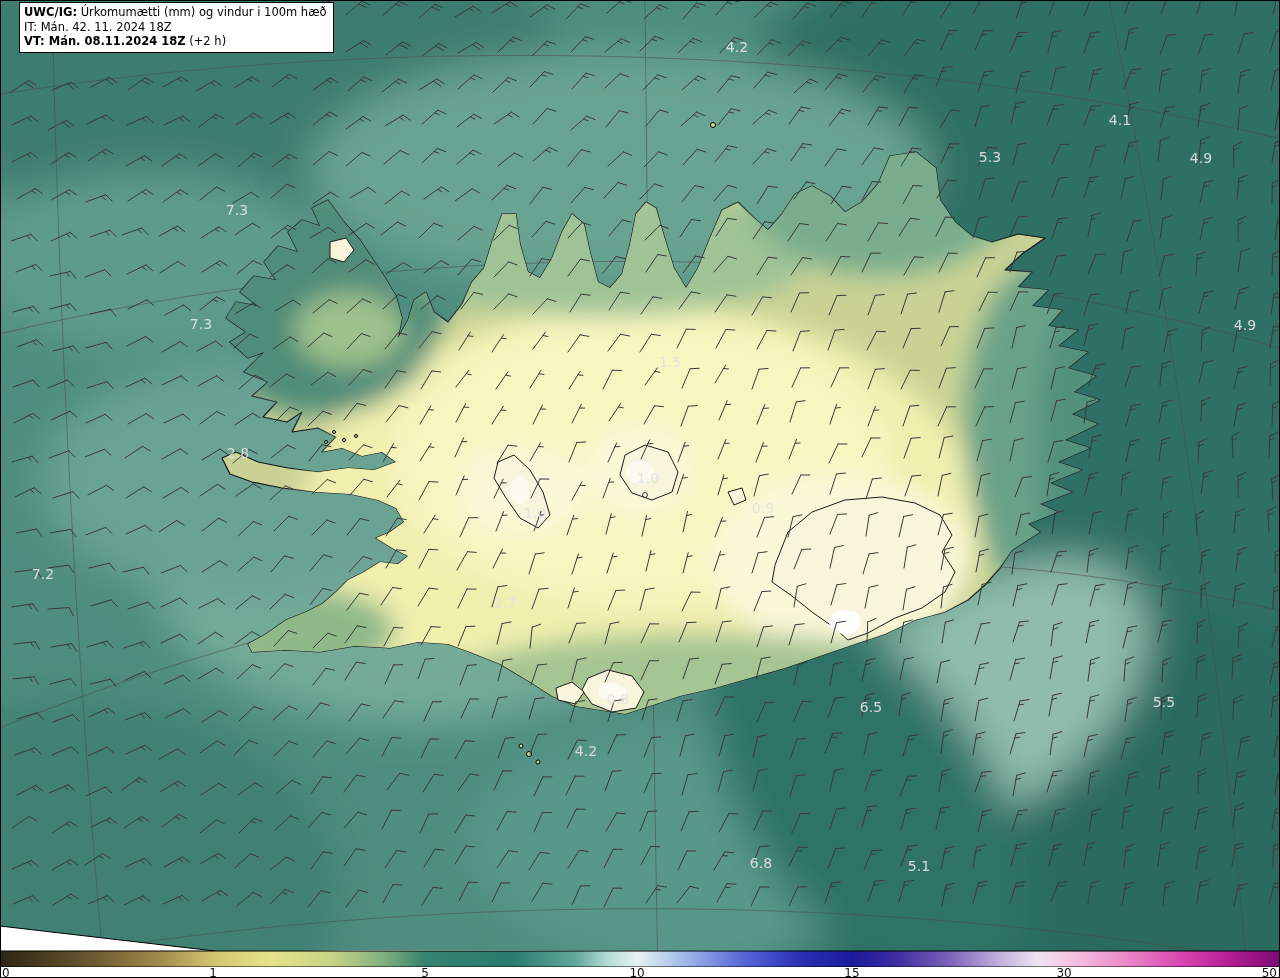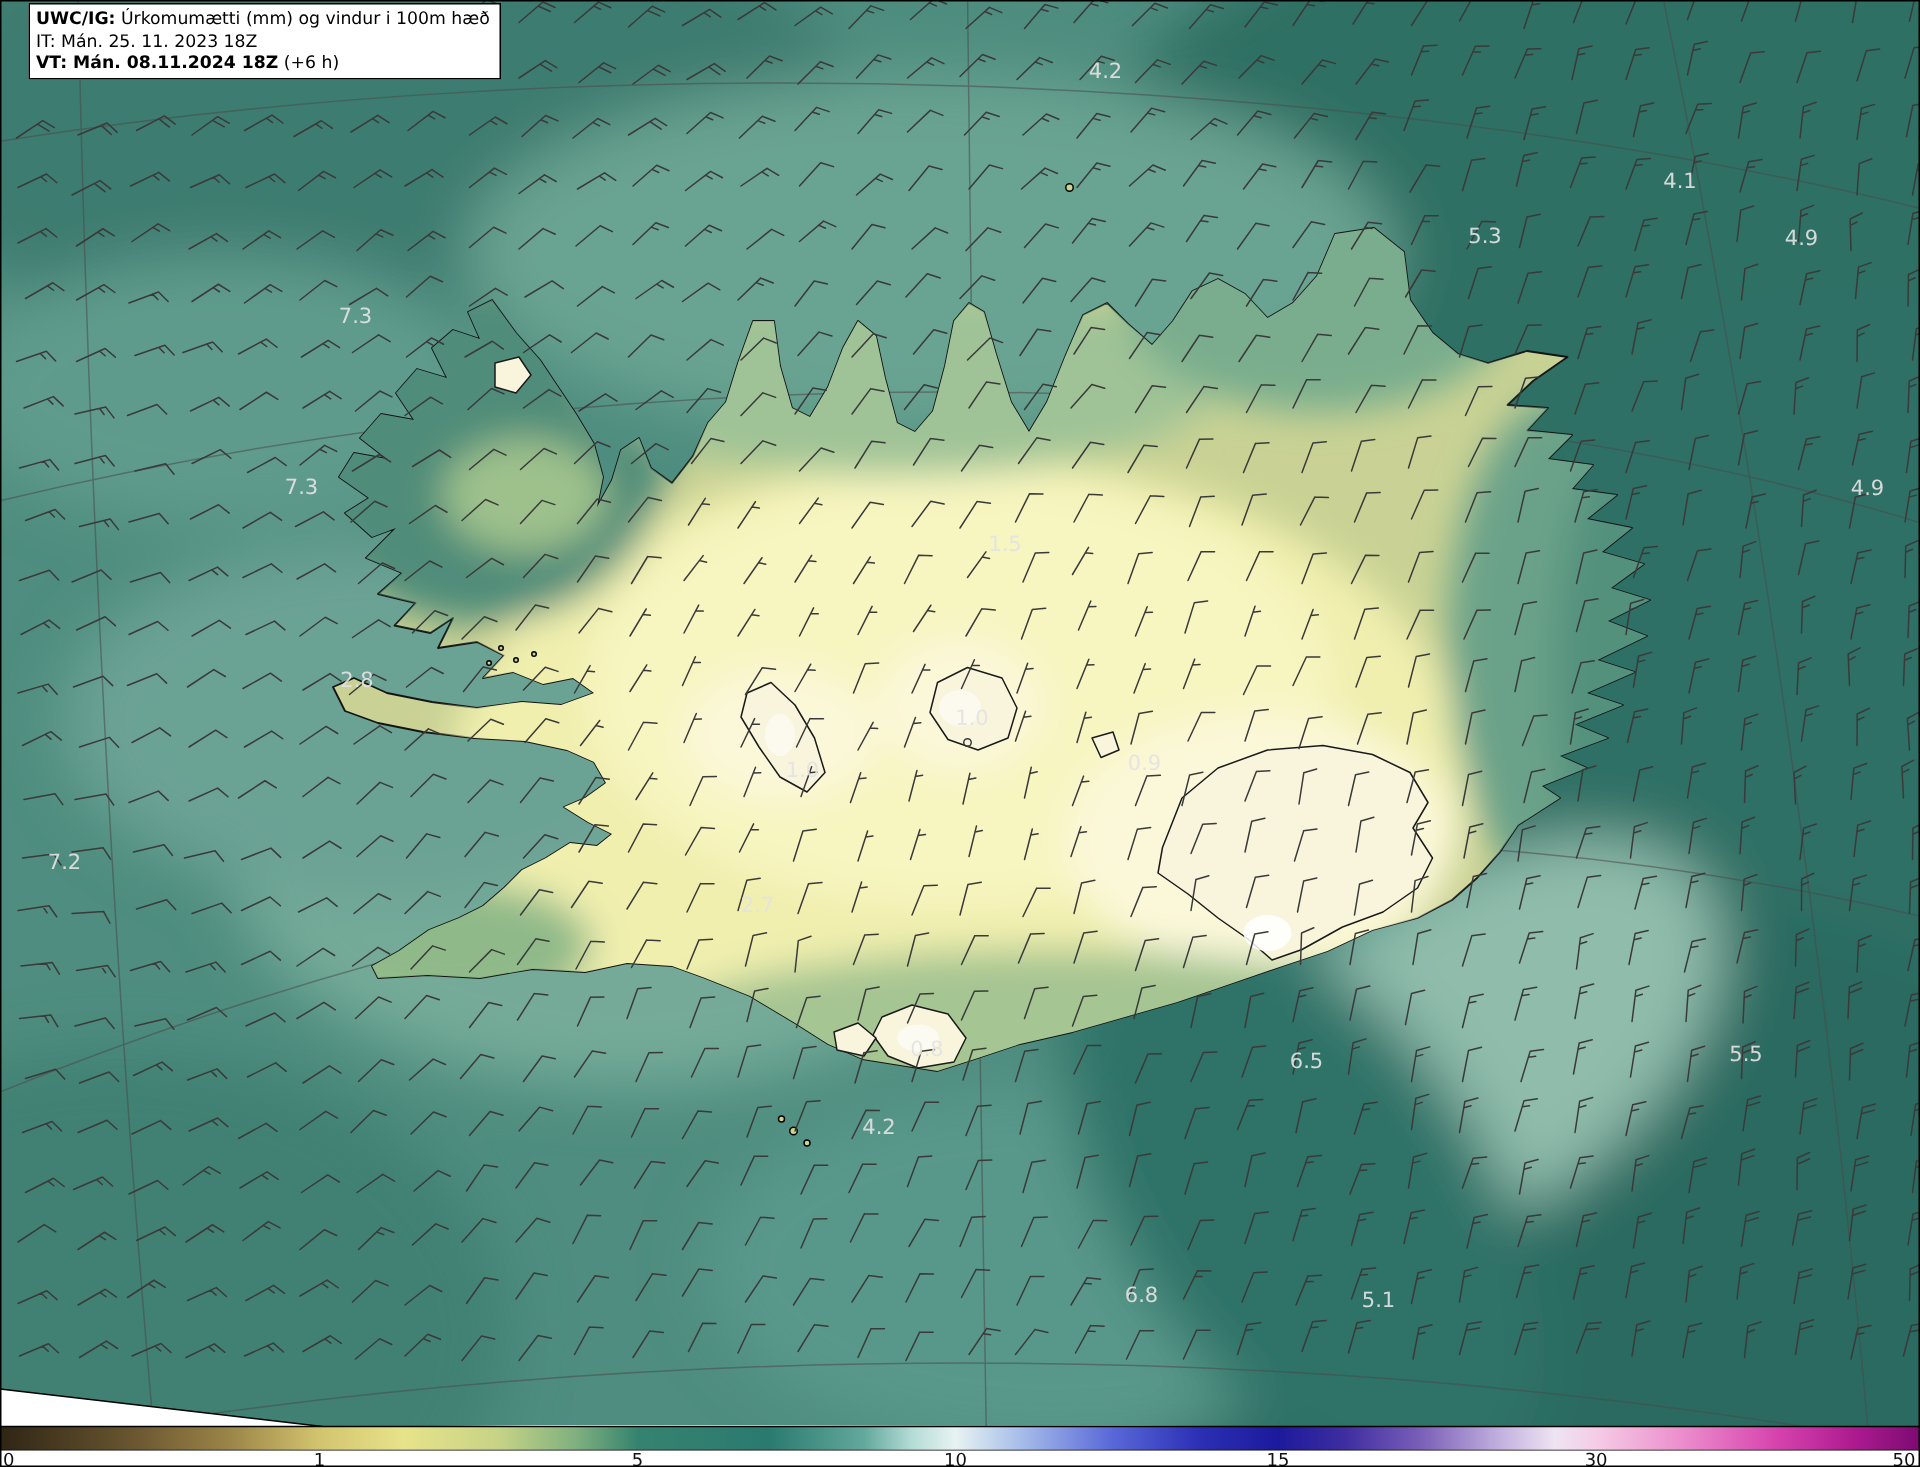--- a/index.html
+++ b/index.html
@@ -1035,16 +1035,16 @@
           <text x="1064.064" y="977" text-anchor="middle">30</text>
           <text x="1277" y="977" text-anchor="end">50</text>
         </g>
     </g>
 
     <rect x="0.5" y="0.5" width="1279" height="977" fill="none" stroke="#000" stroke-width="1"></rect>
   </svg>
 
   <div class="title-box">
     <div><b>UWC/IG:</b><span> Úrkomumætti (mm) og vindur i 100m hæð</span></div>
-    <div>IT: Mán. 25. 11. 2023 18Z</div>
-    <div><b>VT: Mán. 08.11.2024 18Z</b><span> (+6 h)</span></div>
+    <div>IT: Mán. 42. 11. 2024 18Z</div>
+    <div><b>VT: Mán. 08.11.2024 18Z</b><span> (+2 h)</span></div>
   </div>
 </div>
 
 </body></html>

